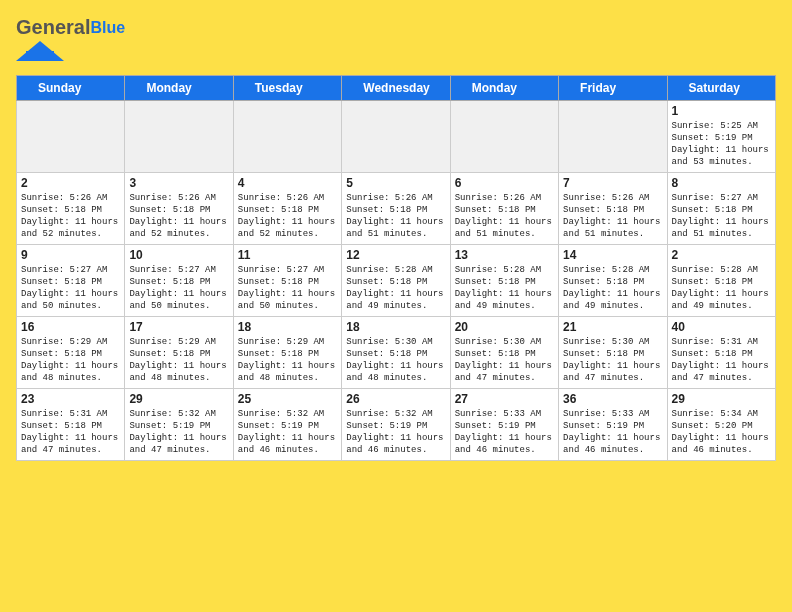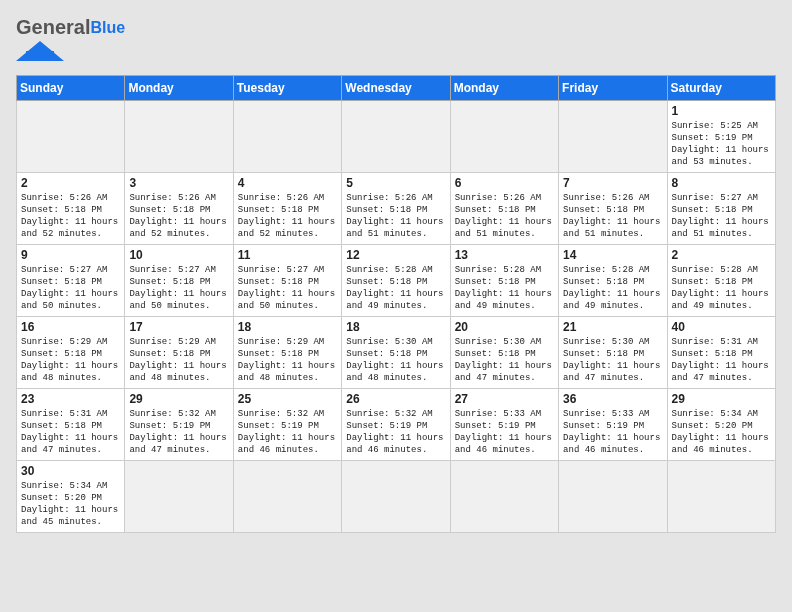--- a/index.html
+++ b/index.html
@@ -6,21 +6,21 @@
     body {
       font-family: Arial, sans-serif;
       background: #fff;
       width: 792px;
       height: 612px;
       overflow: hidden;
     }
     .page {
       width: 792px;
       height: 612px;
-      background: #e5e5e5;
+      background: #fde047;
       padding: 16px 16px 8px 16px;
     }
     .header {
       display: flex;
       align-items: flex-start;
       justify-content: space-between;
       margin-bottom: 10px;
     }
     .logo {
       display: flex;
@@ -43,21 +43,21 @@
     .calendar {
       width: 100%;
       border-collapse: collapse;
       table-layout: fixed;
     }
     .calendar th {
       background: #1a73e8;
       color: #fff;
       font-size: 12px;
       font-weight: bold;
-      padding: 5px 3px;
+      padding: 5px 21px;
       text-align: left;
       border: 1px solid #aaa;
     }
     .calendar td {
       border: 1px solid #ccc;
       vertical-align: top;
       padding: 3px 4px;
       font-size: 9.5px;
       color: #222;
       background: #fff;
@@ -330,30 +330,15 @@
 and 46 minutes.</div>
           </td>
           <td>
             <span class="day-num">29</span>
             <div class="day-info" style="white-space: pre-line;">Sunrise: 5:34 AM
 Sunset: 5:20 PM
 Daylight: 11 hours
 and 46 minutes.</div>
           </td>
         </tr>
-        <tr class="last-row">
-          <td>
-            <span class="day-num">30</span>
-            <div class="day-info" style="white-space: pre-line;">Sunrise: 5:34 AM
-Sunset: 5:20 PM
-Daylight: 11 hours
-and 45 minutes.</div>
-          </td>
-          <td class="empty"></td>
-          <td class="empty"></td>
-          <td class="empty"></td>
-          <td class="empty"></td>
-          <td class="empty"></td>
-          <td class="empty"></td>
-        </tr>
       </tbody>
   </table>
 </div>
 
 </body></html>

